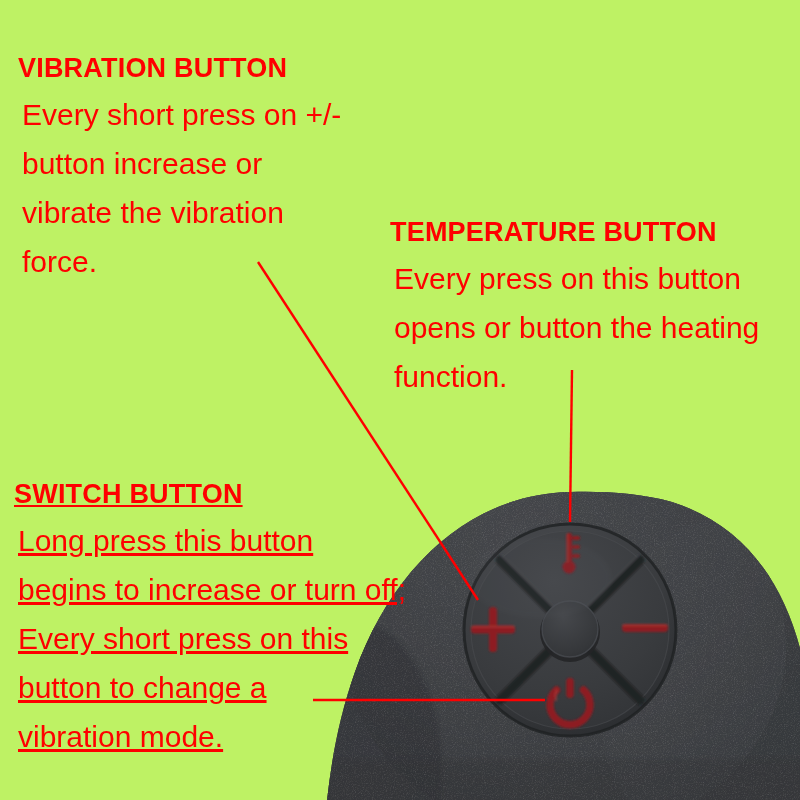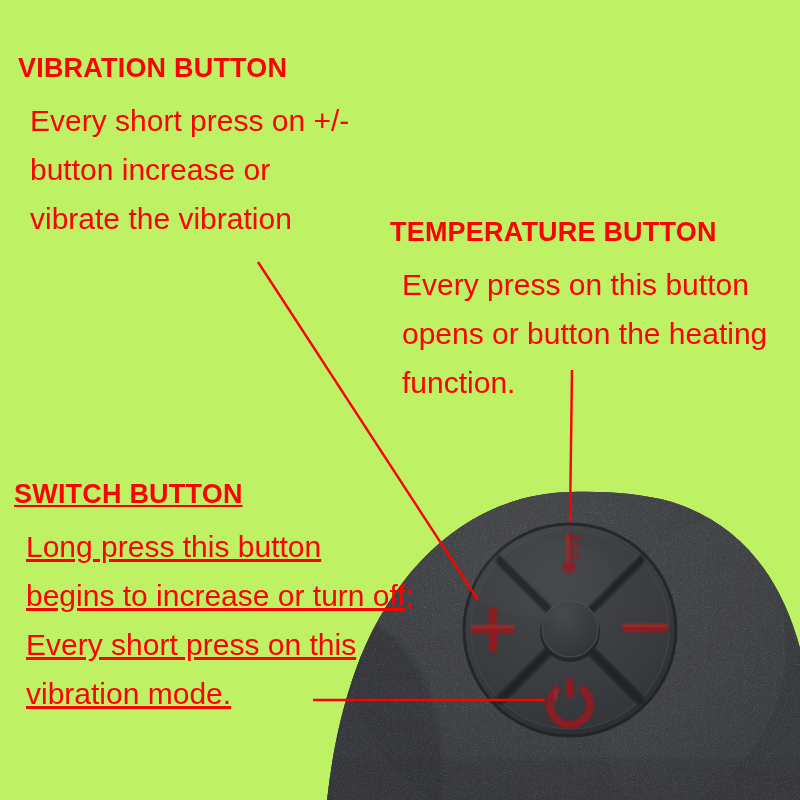--- a/index.html
+++ b/index.html
@@ -37,21 +37,21 @@
     font-weight: bold;
     letter-spacing: 0.2px;
     line-height: 32px;
     white-space: nowrap;
     margin: 0 0 6px 0;
   }
   .callout-body {
     font-size: 30px;
     font-weight: normal;
     line-height: 49px;
-    margin: 12px;
+    margin: 4px;
   }
   .callout-body .line {
     display: block;
     white-space: nowrap;
   }
 
   #callout-vibration { left: 18px; top: 52px; }
   #callout-temperature { left: 390px; top: 216px; }
   #callout-switch { left: 14px; top: 478px; text-decoration: underline; }
 
@@ -222,35 +222,37 @@
     <line x1="572" y1="370" x2="570" y2="522" stroke="#ff0000" stroke-width="2.4"></line>
     <line x1="313" y1="700" x2="545" y2="700" stroke="#ff0000" stroke-width="2.4"></line>
   </svg>
 
   <div class="callout" id="callout-vibration">
     <div class="callout-title">VIBRATION BUTTON</div>
     <div class="callout-body">
       <span class="line">Every short press on +/-</span>
       <span class="line">button increase or</span>
       <span class="line">vibrate the vibration</span>
+      <span class="line">force.</span>
     </div>
   </div>
 
   <div class="callout" id="callout-temperature">
     <div class="callout-title">TEMPERATURE BUTTON</div>
     <div class="callout-body">
       <span class="line">Every press on this button</span>
       <span class="line">opens or button the heating</span>
       <span class="line">function.</span>
     </div>
   </div>
 
   <div class="callout" id="callout-switch">
     <div class="callout-title">SWITCH BUTTON</div>
     <div class="callout-body">
       <span class="line">Long press this button</span>
       <span class="line">begins to increase or turn off;</span>
       <span class="line">Every short press on this</span>
+      <span class="line">button to change a</span>
       <span class="line">vibration mode.</span>
     </div>
   </div>
 
 </div>
 
 </body></html>

